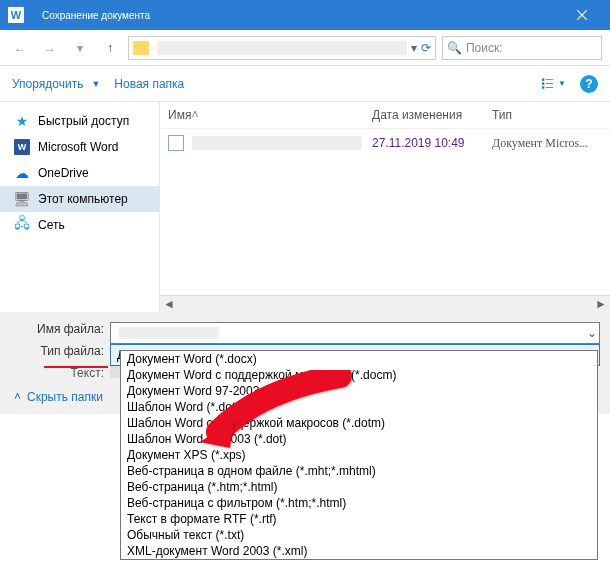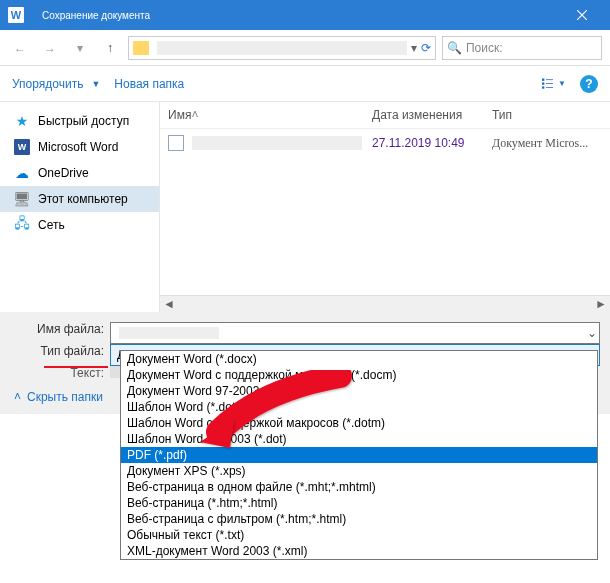--- a/index.html
+++ b/index.html
@@ -185,25 +185,25 @@
   </div>
 </div>
 
 <div class="dropdown" id="dropdown">
     <div class="opt">Документ Word (*.docx)</div>
     <div class="opt">Документ Word с поддержкой макросов (*.docm)</div>
     <div class="opt">Документ Word 97-2003 (*.doc)</div>
     <div class="opt">Шаблон Word (*.dotx)</div>
     <div class="opt">Шаблон Word с поддержкой макросов (*.dotm)</div>
     <div class="opt">Шаблон Word 97-2003 (*.dot)</div>
-    <div class="opt highlight">PDF (*.pdf)</div>
     <div class="opt">Документ XPS (*.xps)</div>
     <div class="opt">Веб-страница в одном файле (*.mht;*.mhtml)</div>
     <div class="opt">Веб-страница (*.htm;*.html)</div>
     <div class="opt">Веб-страница с фильтром (*.htm;*.html)</div>
+    <div class="opt">Текст в формате RTF (*.rtf)</div>
     <div class="opt">Обычный текст (*.txt)</div>
     <div class="opt">XML-документ Word 2003 (*.xml)</div>
   </div>
 
 <svg class="arrow-annotation" width="160" height="90">
   <defs>
       <filter id="sh">
         <feDropShadow dx="1" dy="1" stdDeviation="1" flood-opacity="0.3"></feDropShadow>
       </filter>
     </defs>

